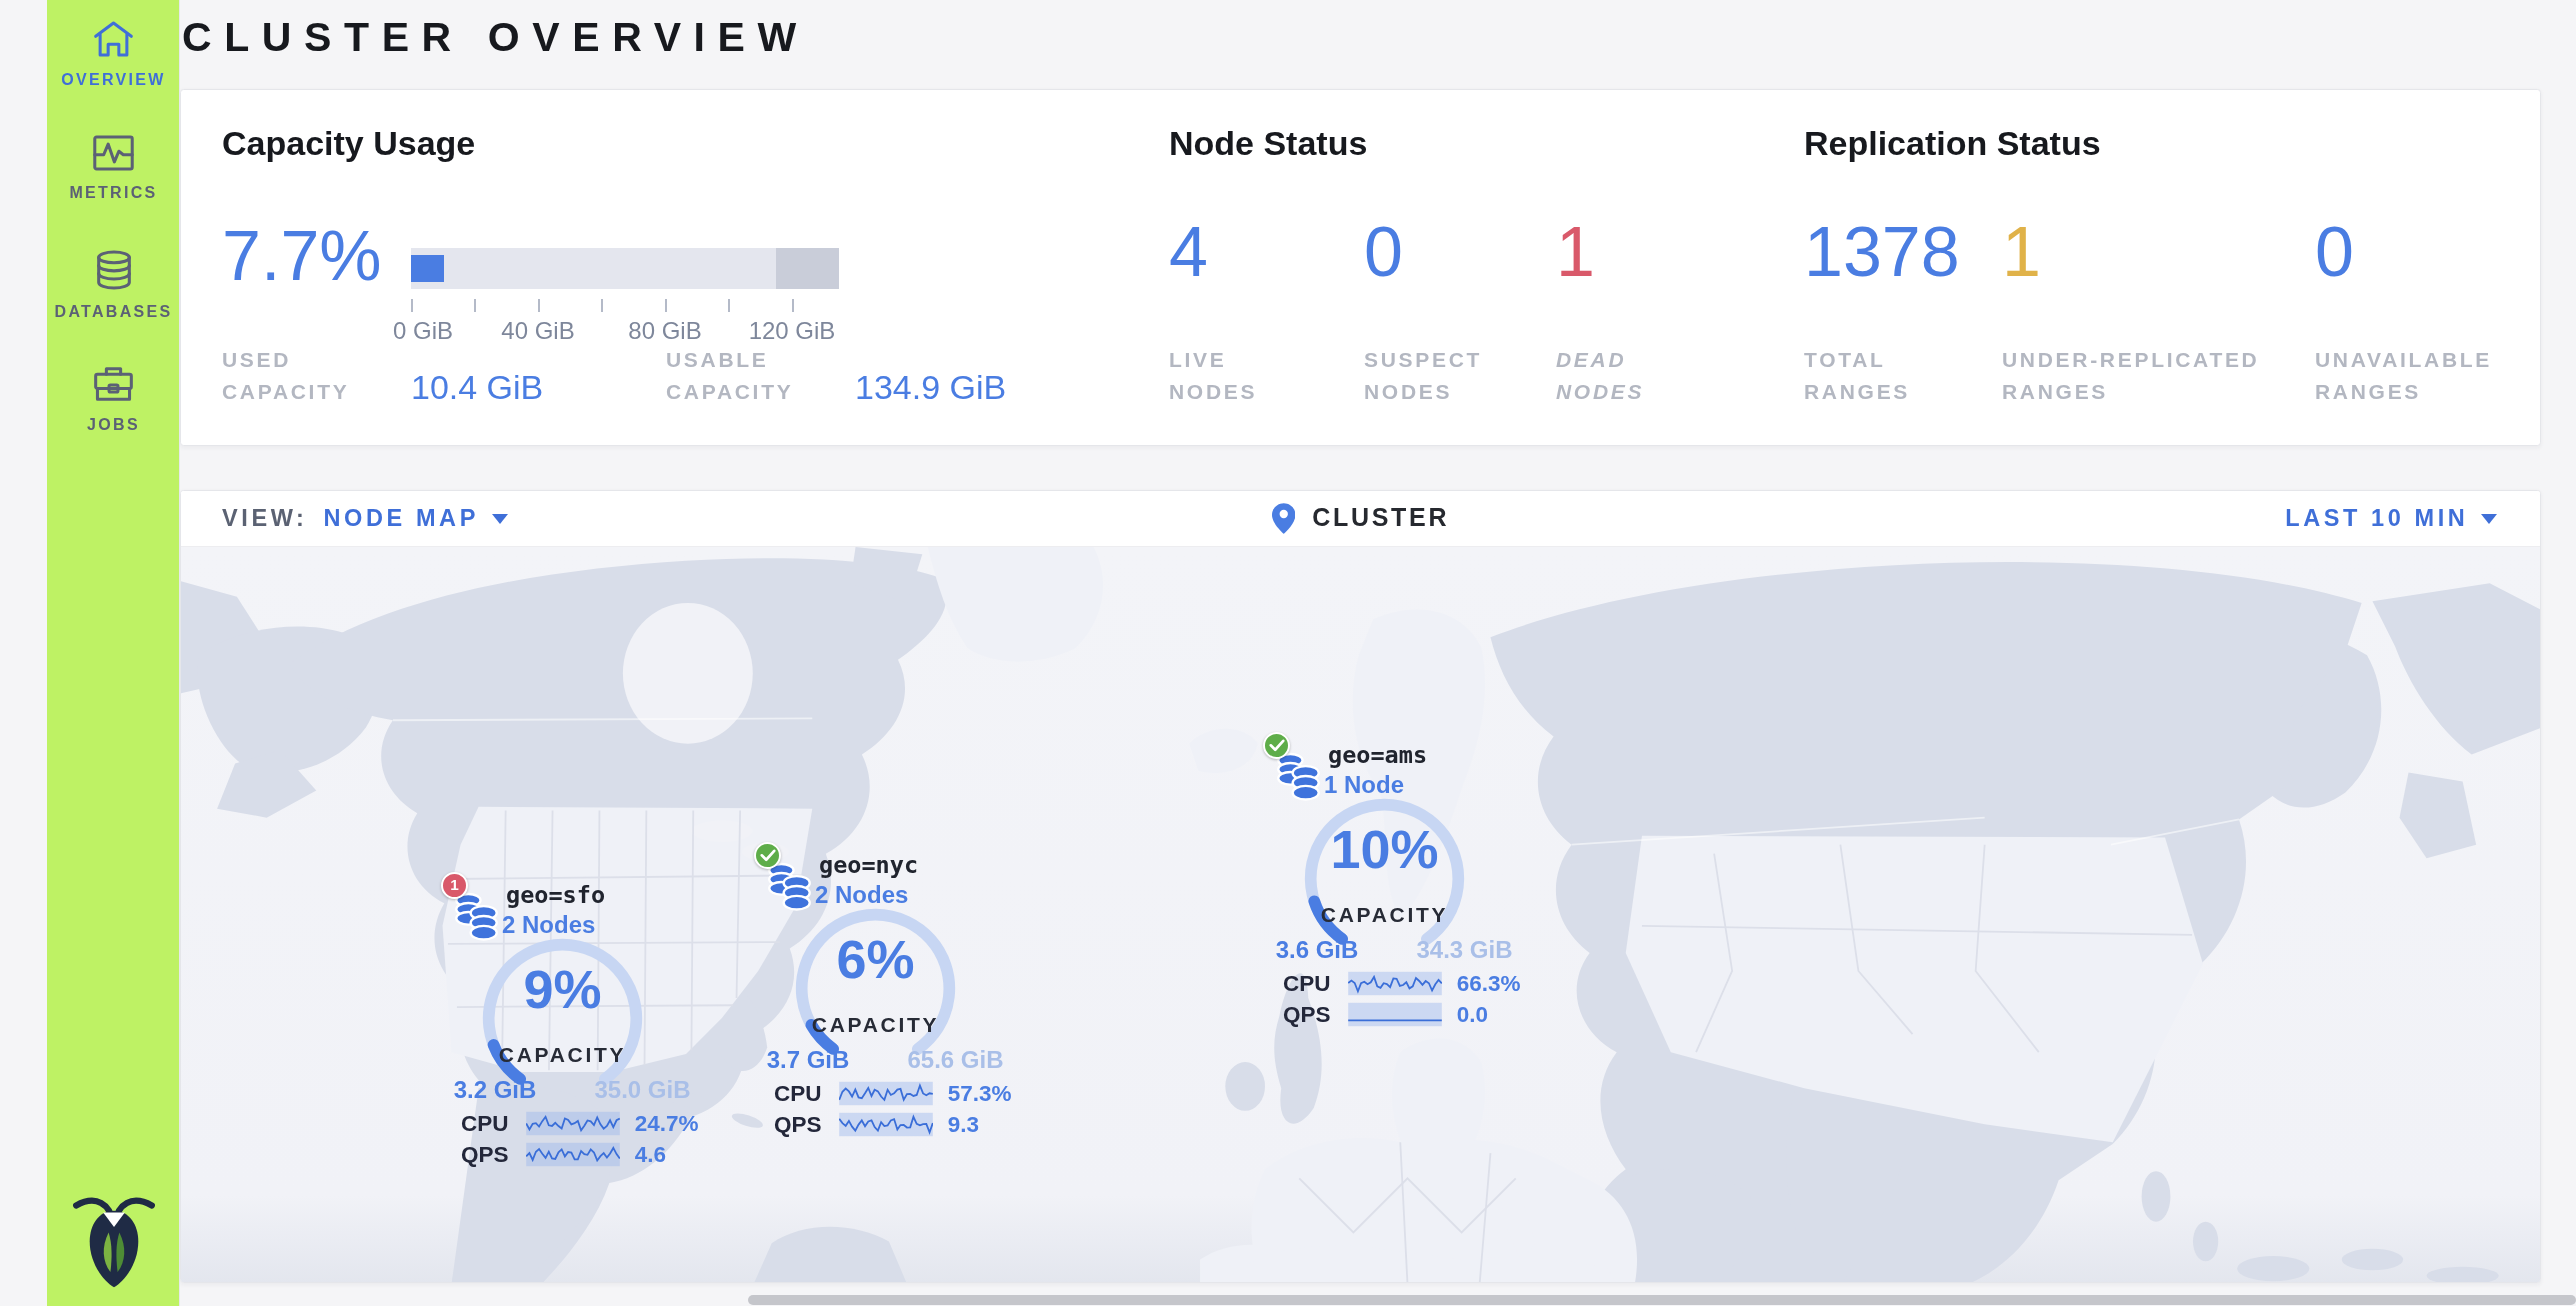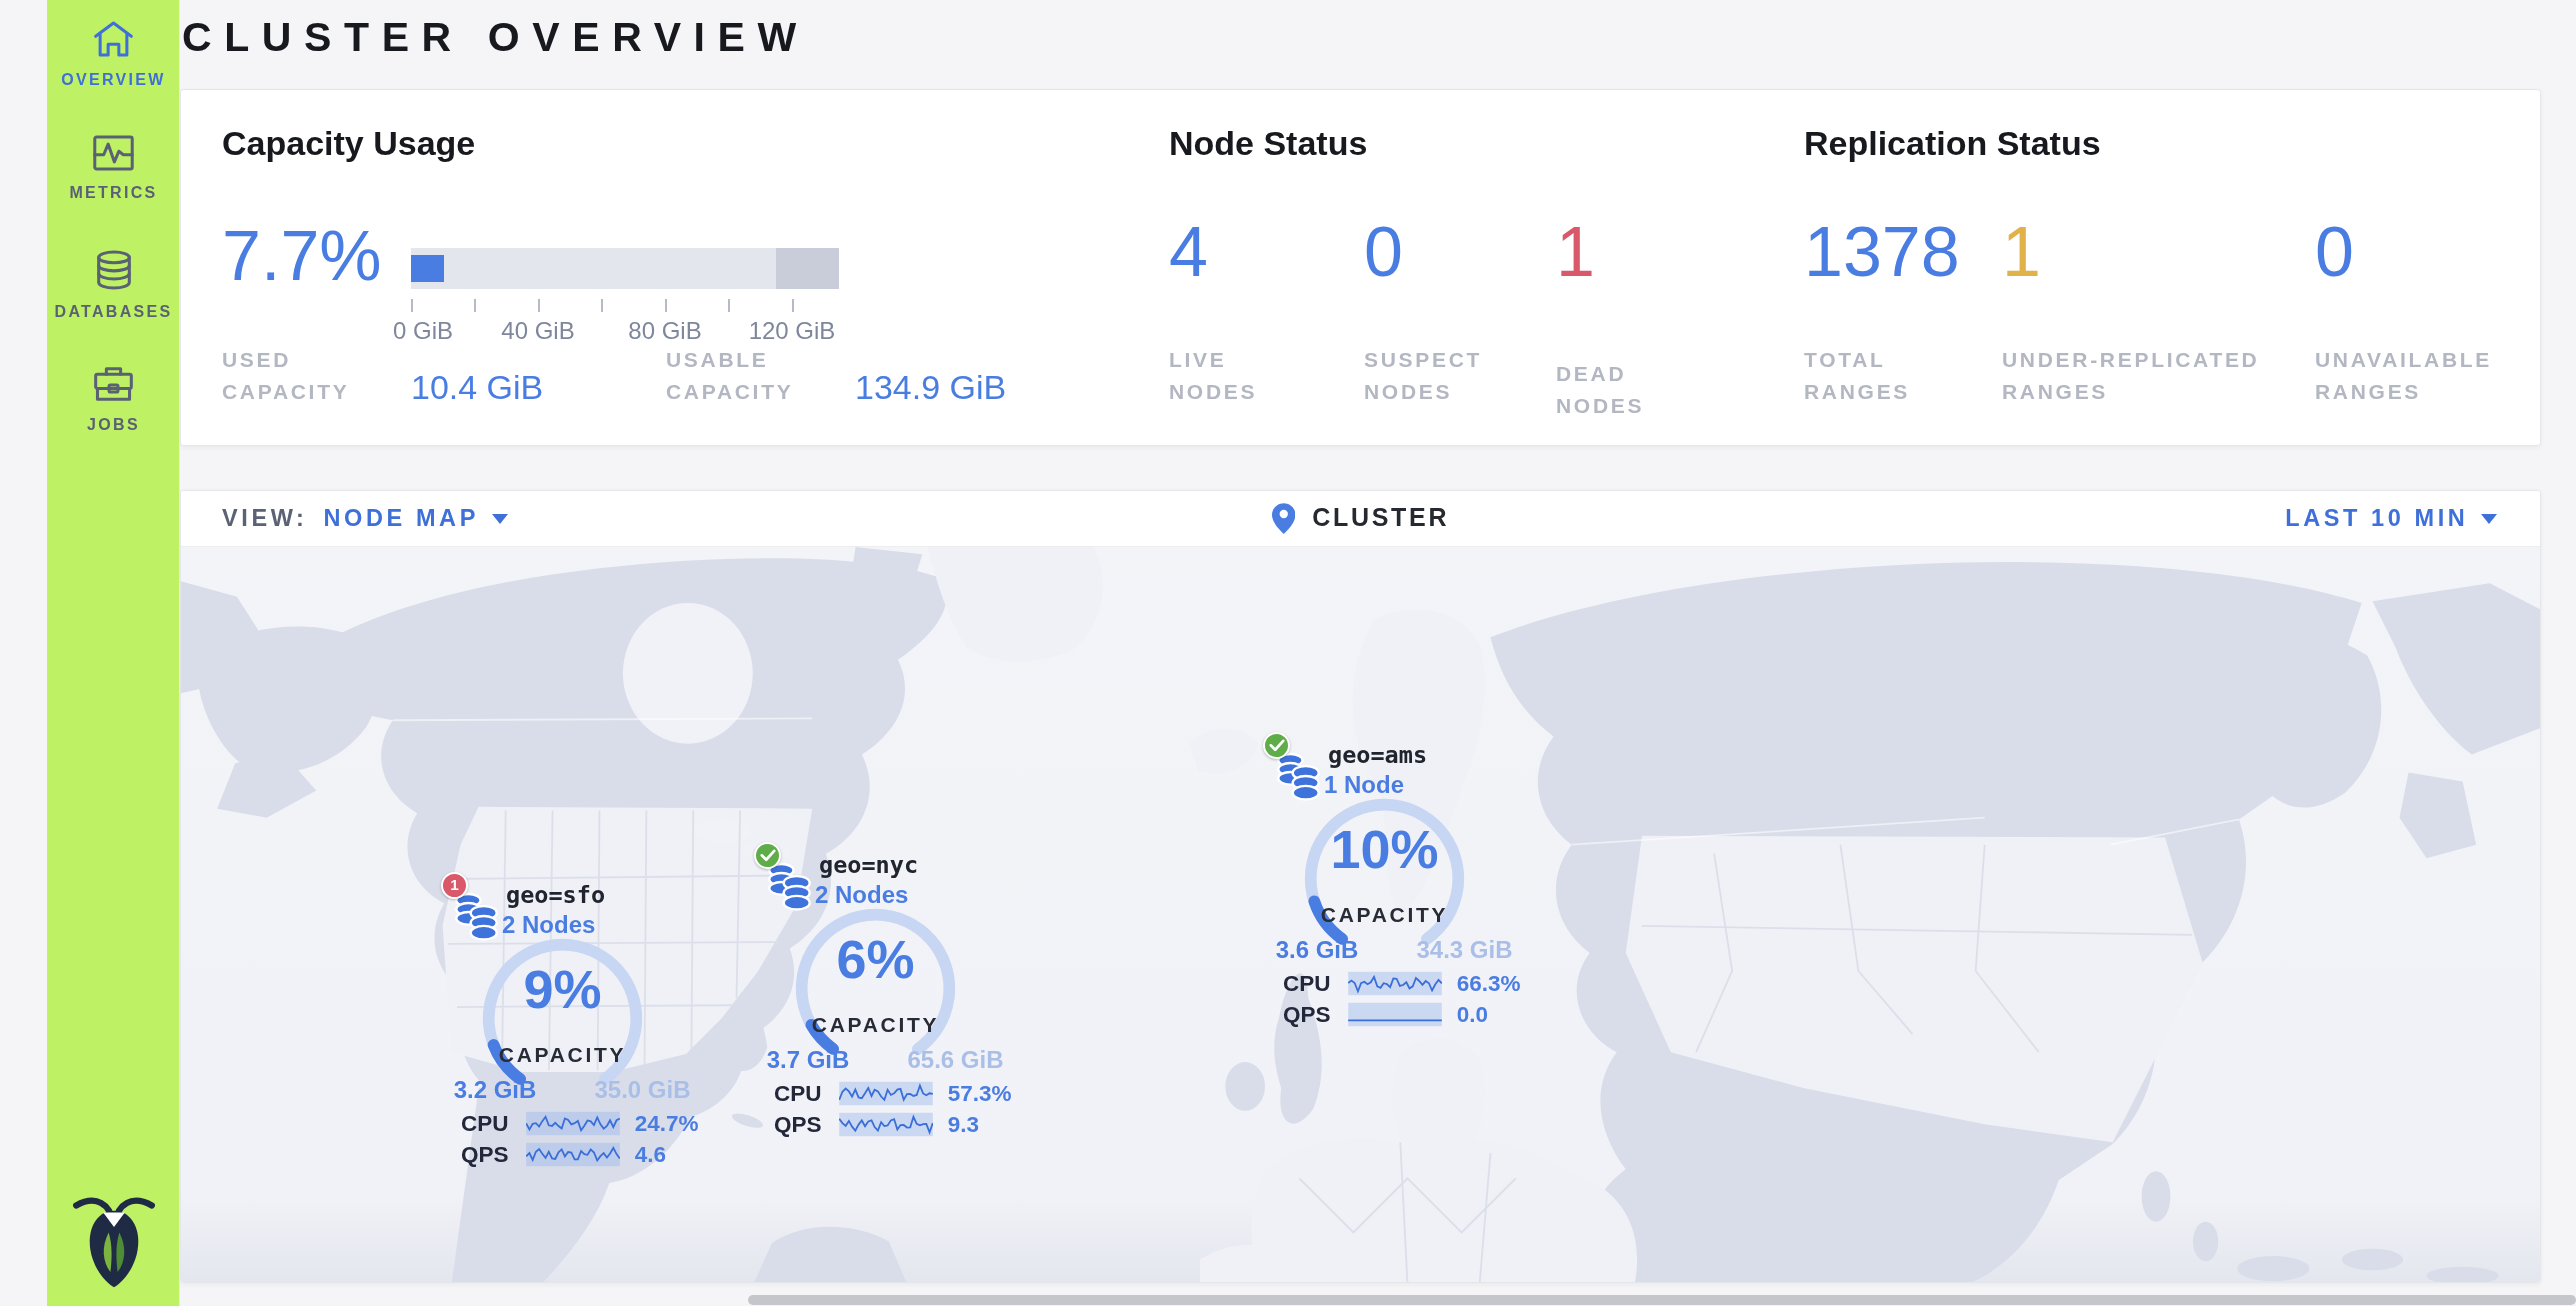--- a/index.html
+++ b/index.html
@@ -174,21 +174,21 @@
   <div class="big-num" style="left: 1183px; top: 122px; color: rgb(74, 125, 226);">0</div>
   <div class="big-num" style="left: 1375px; top: 122px; color: rgb(217, 89, 106);">1</div>
   <div class="caption" style="left:988px; top:254px;">
     <div>LIVE</div>
       <div>NODES</div>
   </div>
   <div class="caption" style="left:1183px; top:254px;">
     <div>SUSPECT</div>
       <div>NODES</div>
   </div>
-  <div class="caption" style="left:1375px; top:268px;">
+  <div class="caption" style="left:1375px; top:254px;font-style:italic;">
     <div>DEAD</div>
       <div>NODES</div>
   </div>
 
   <div class="sec-title" style="left:1623px; top:34px;">Replication Status</div>
   <div class="big-num" style="left: 1623px; top: 122px; color: rgb(74, 125, 226);">1378</div>
   <div class="big-num" style="left: 1821px; top: 122px; color: rgb(224, 178, 73);">1</div>
   <div class="big-num" style="left: 2134px; top: 122px; color: rgb(74, 125, 226);">0</div>
   <div class="caption" style="left:1623px; top:254px;">
     <div>TOTAL</div>

